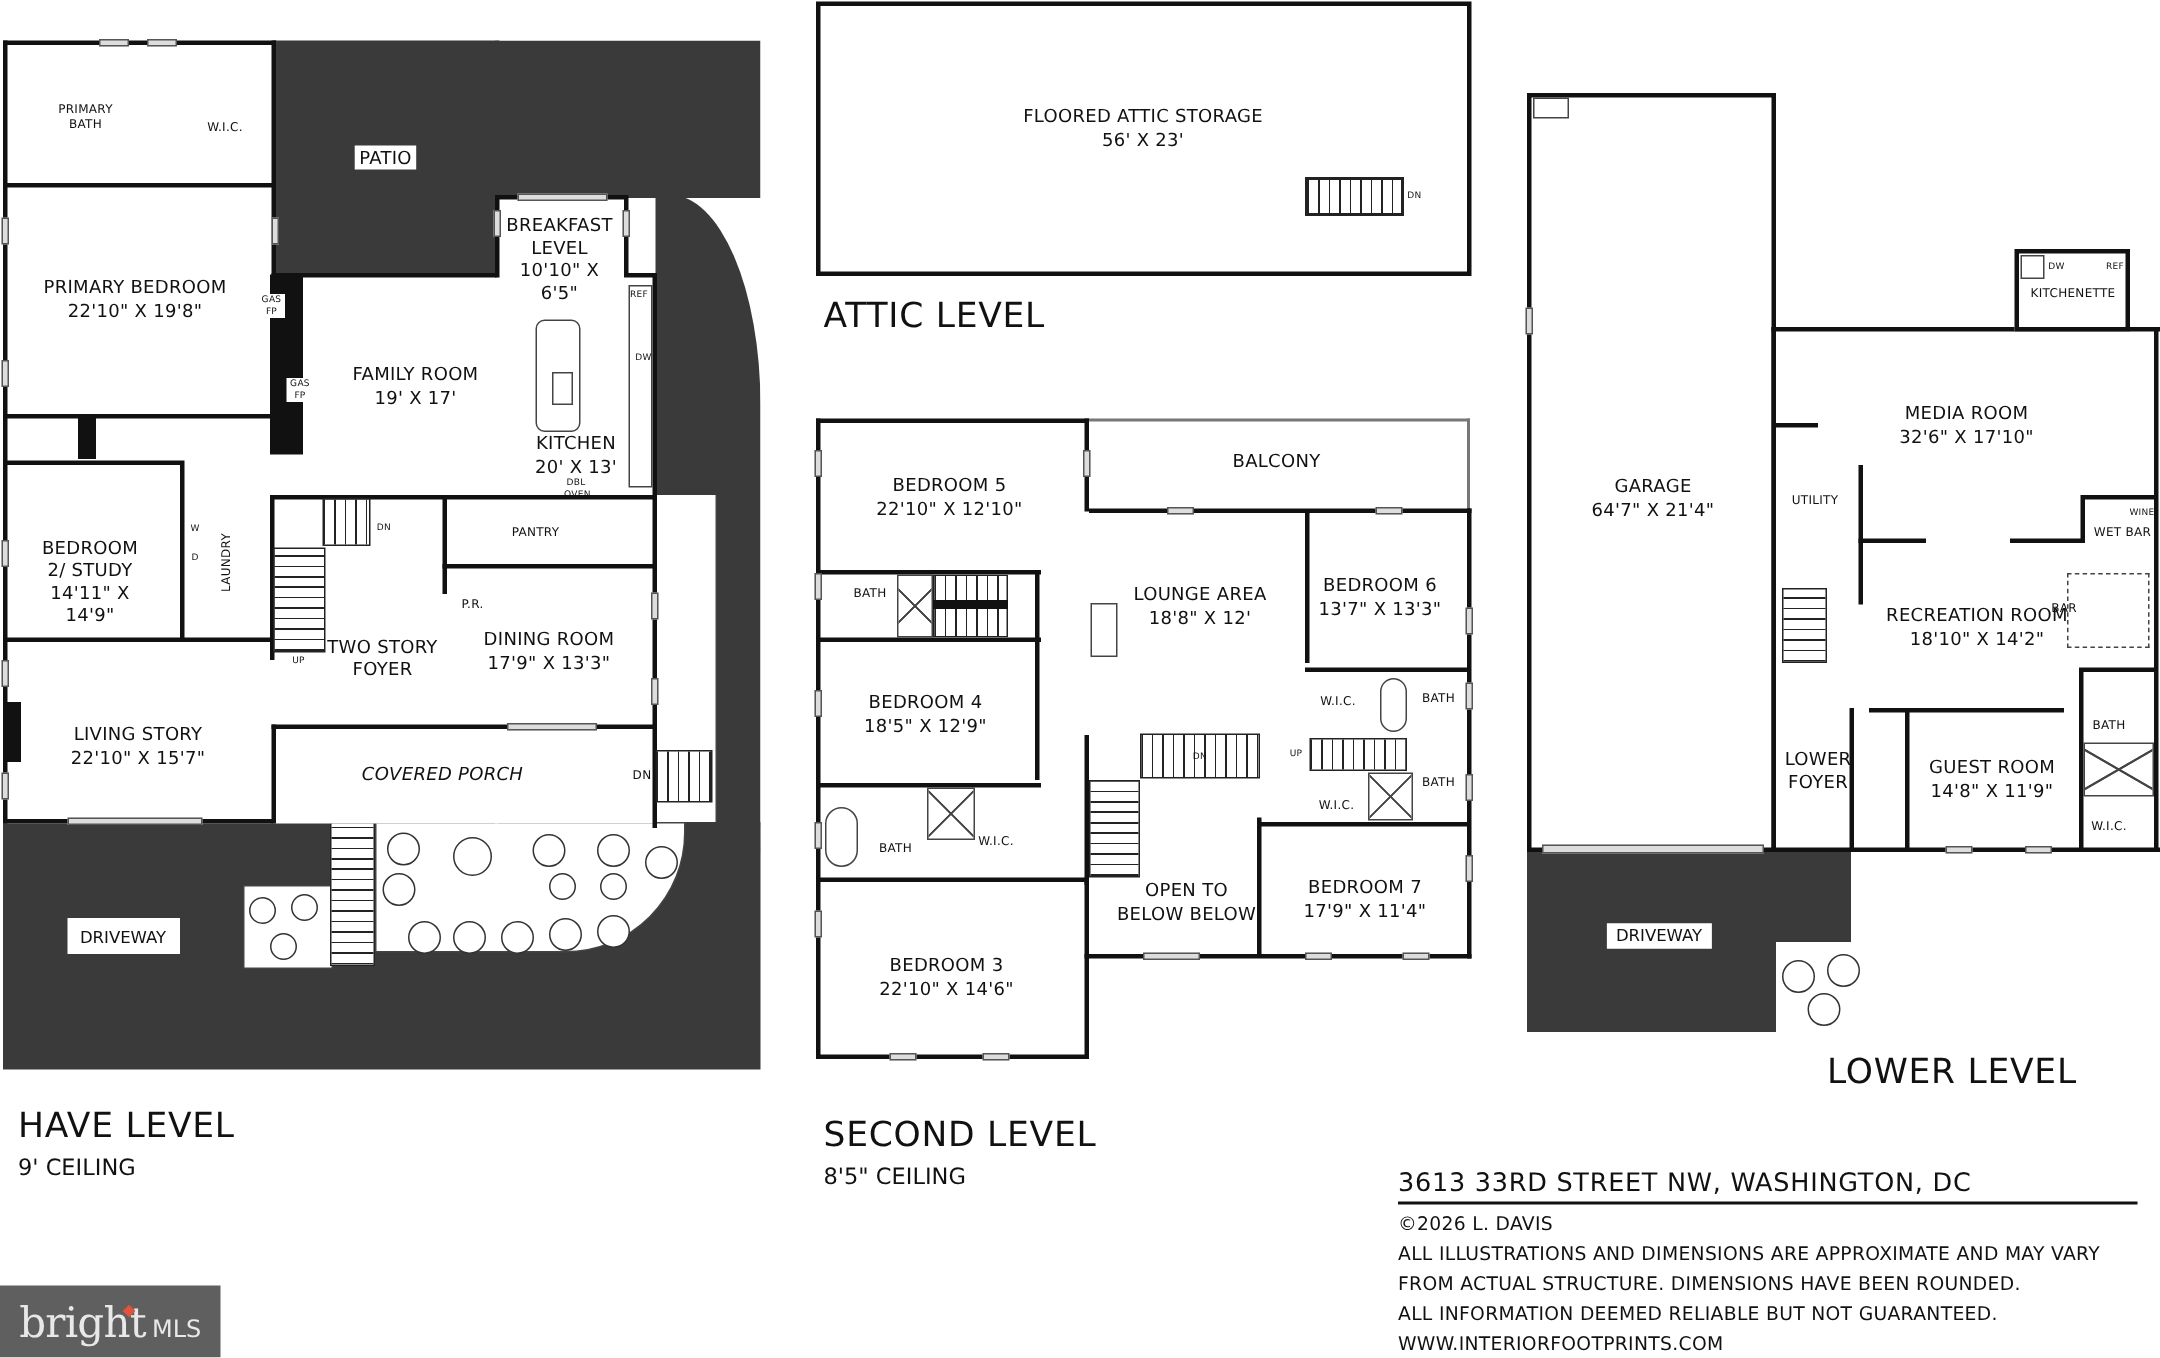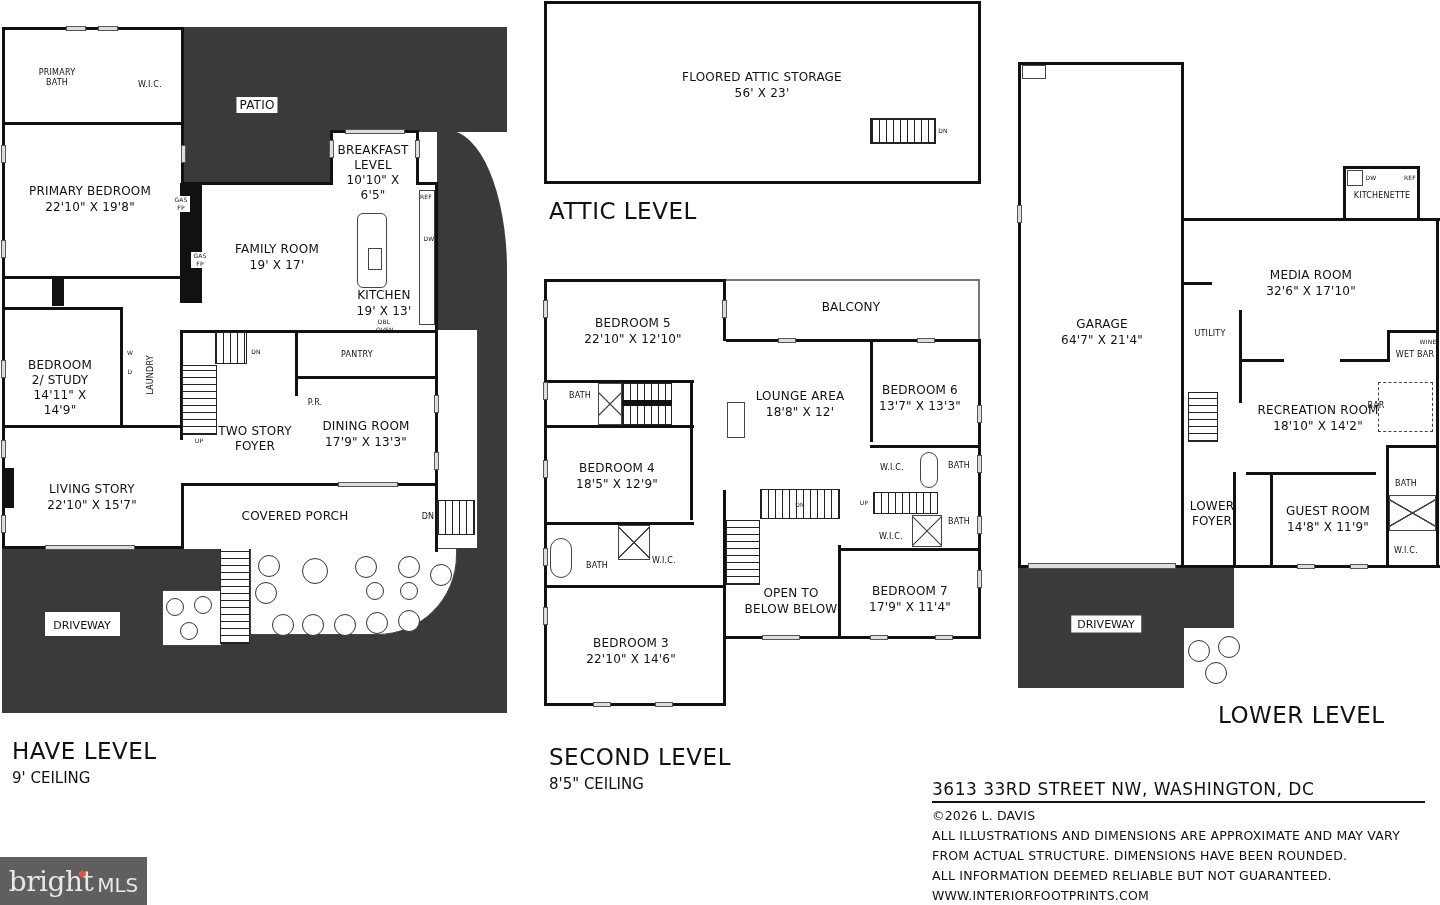--- a/index.html
+++ b/index.html
@@ -47,21 +47,21 @@
   .level-title { position: absolute; font-size: 23px; letter-spacing: 0.5px; color: #111; }
   .level-sub { position: absolute; font-size: 15px; color: #111; }
   .footer-addr { position: absolute; font-size: 17px; letter-spacing: 0.5px; }
   .footer-line { position: absolute; font-size: 12.5px; line-height: 20px; letter-spacing: 0.2px; }
   .hr { position: absolute; height: 2px; background: #111; }
   .bright {
     position: absolute; left: 0; top: 857px; width: 147px; height: 48px; background: #5f5f5f;
     display: flex; align-items: center; justify-content: center; gap: 4px;
   }
   .bright .b1 { font-family: "DejaVu Serif", serif; color: #e8e8e8; font-size: 28px; letter-spacing: -0.5px; position: relative; }
-  .bright .b2 { color: #e8e8e8; font-size: 20px; margin-top: 8px; }
+  .bright .b2 { color: #e8e8e8; font-size: 16px; margin-top: 8px; }
   .bright .dot { position: absolute; width: 6px; height: 6px; background: #e0543f; transform: rotate(45deg); top: 6px; right: 8px; }
 </style>
 </head>
 <body>
 
 <div>
 
   <div class="pavers" style="left:183px;top:27px;width:150px;height:155px;"></div>
   <div class="pavers" style="left:330px;top:27px;width:177px;height:105px;border-top-right-radius:170px 0;"></div>
   <div class="pavers" style="left:435px;top:130px;width:72px;height:440px;border-top-right-radius:60px 140px;"></div>
@@ -167,21 +167,21 @@
   <div class="lbl" style="left:277px;top:241px;">
     <span class="dim">FAMILY ROOM</span>
     <span class="dim">19' X 17'</span>
   </div>
 
   <div class="lbl xs" style="left:426px;top:193px;">REF</div>
   <div class="lbl xs" style="left:429px;top:235px;">DW</div>
 
   <div class="lbl" style="left:384px;top:287px;">
     <span class="dim">KITCHEN</span>
-    <span class="dim">19' X 13'</span>
+    <span class="dim">20' X 13'</span>
   </div>
   <div class="lbl xs" style="left:384px;top:318px;width:16px;white-space:normal;">DBL OVEN</div>
 
   <div class="lbl" style="left:60px;top:358px;width:80px;white-space:normal;line-height:15px;">
     <span>BEDROOM 2/ STUDY</span>
     <span class="dim">14'11" X 14'9"</span>
   </div>
 
   <div class="lbl xs" style="left:130px;top:349px;">W</div>
   <div class="lbl xs" style="left:130px;top:368px;">D</div>
@@ -198,21 +198,21 @@
   <div class="lbl" style="left:366px;top:418px;">
     <span class="dim">DINING ROOM</span>
     <span class="dim">17'9" X 13'3"</span>
   </div>
 
   <div class="lbl" style="left:92px;top:481px;">
     <span class="dim">LIVING STORY</span>
     <span class="dim">22'10" X 15'7"</span>
   </div>
 
-  <div class="lbl" style="left:295px;top:508px;">COVERED PORCH</div>
+  <div class="lbl" style="left:295px;top:508px;font-style:italic;">COVERED PORCH</div>
 
   <div class="lbl sm" style="left:428px;top:512px;">DN</div>
 
   <div class="paver-label" style="left:82px;top:625px;">DRIVEWAY</div>
 
   <div class="level-title" style="left:12px;top:738px;">HAVE LEVEL</div>
   <div class="level-sub" style="left:12px;top:769px;">9' CEILING</div>
 </div>
 
 <div>

